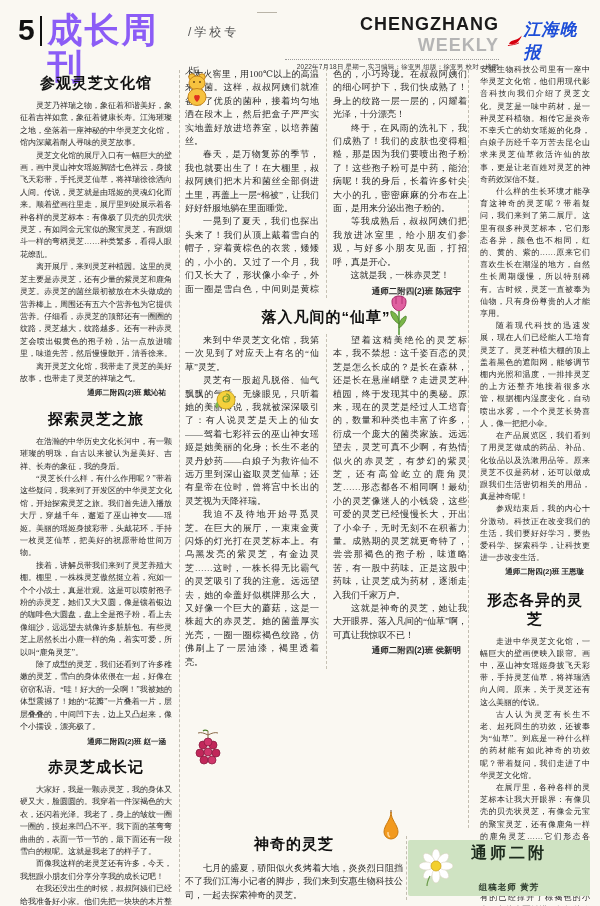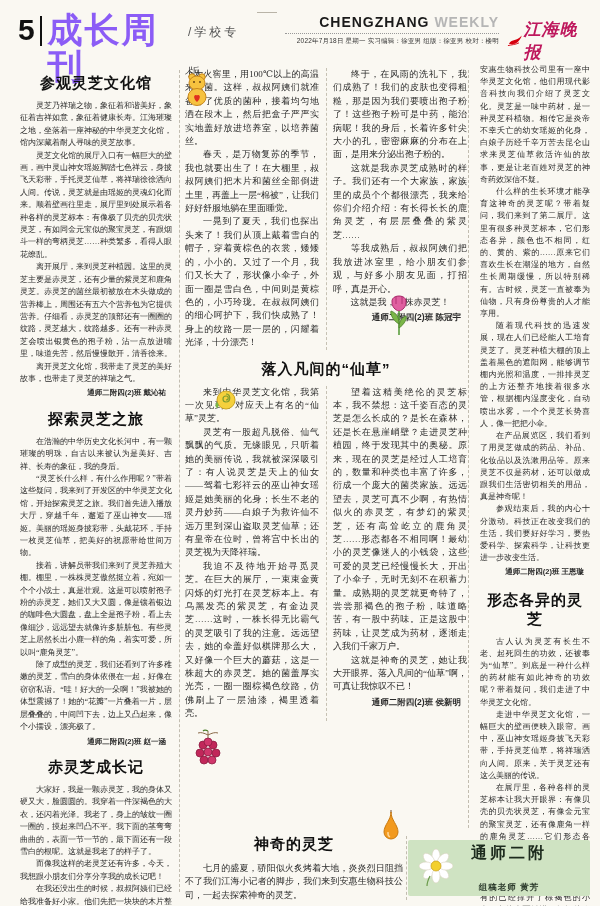--- a/index.html
+++ b/index.html
@@ -9,27 +9,27 @@
   
   header{position:absolute;top:12px;left:18px;right:10px;height:48px;display:flex;align-items:flex-start;}
   .pagenum{font-family:"Liberation Sans",sans-serif;font-size:30px;font-weight:800;color:#111;line-height:36px;}
   .mastbar{width:2px;height:30px;background:#111;margin:4px 6px 0 5px;}
   .mast-cn{font-family:"Liberation Sans",sans-serif;font-size:35px;font-weight:800;color:#8b5cf6;
            letter-spacing:2px;line-height:36px;}
   .mast-sub{font-family:"Liberation Sans",sans-serif;font-size:12px;color:#555;letter-spacing:3px;
             line-height:40px;margin-left:4px;}
   .mast-rule{flex:1;border-bottom:1px solid #b9b4a8;margin:0 8px 14px 8px;min-width:20px;}
   .mast-mid{width:232px;text-align:right;padding-top:2px;}
-  .mast-en{font-family:"Liberation Sans",sans-serif;font-size:14px;font-weight:800;color:#1a1a1a;letter-spacing:1px;}
+  .mast-en{font-family:"Liberation Sans",sans-serif;font-size:18px;font-weight:800;color:#1a1a1a;letter-spacing:1px;}
   .mast-en .gray{color:#b5b5b5;font-weight:800;}
   .dateline{font-family:"Liberation Sans",sans-serif;font-size:6.5px;color:#333;margin-top:3px;
             border-top:1px dotted #999;padding-top:3px;letter-spacing:.2px;white-space:nowrap;}
   .mast-right{display:flex;align-items:center;margin-left:8px;padding-top:6px;}
   .paper-name{font-family:"Liberation Serif",serif;font-style:italic;font-weight:bold;font-size:17px;
-              color:#be185d;letter-spacing:1px;margin-left:0;}
+              color:#1d4ed8;letter-spacing:1px;margin-left:0;}
   
   .content{position:absolute;top:64px;left:20px;right:10px;bottom:0;display:flex;}
   .col1{width:152px;overflow:hidden;}
   .mid{width:282px;margin-left:13px;display:flex;flex-direction:column;overflow:hidden;}
   .mid-flow{flex:1;overflow:hidden;}
   .col4{flex:1;margin-left:13px;display:flex;flex-direction:column;overflow:hidden;padding-bottom:78px;}
   h2{font-family:"Liberation Sans",sans-serif;font-size:15px;font-weight:800;text-align:center;
      color:#111;letter-spacing:1px;margin:10px 0 7px 0;}
   p{margin:0;text-indent:2em;text-align:justify;}
   .col1 p{font-size:8px;line-height:12.4px;}
@@ -117,21 +117,20 @@
       </article>
     </div>
 
     <div class="mid">
       <div class="mid-flow">
         <div class="twocol" style="margin-top:4px;">
           <p style="text-indent:0;">个大火窖里，用100℃以上的高温来杀菌。这样，叔叔阿姨们就准备好了优质的菌种，接着均匀地洒在段木上，然后把盒子严严实实地盖好放进培养室，以培养菌丝。</p>
           <p>春天，是万物复苏的季节，我也就要出生了！在大棚里，叔叔阿姨们把木片和菌丝全部倒进土里，再盖上一层“棉被”，让我们好好舒服地躺在里面睡觉。</p>
           <p>一晃到了夏天，我们也探出头来了！我们从顶上戴着雪白的帽子，穿着黄棕色的衣裳，矮矮的，小小的。又过了一个月，我们又长大了，形状像小伞子，外面一圈是雪白色，中间则是黄棕色的，小巧玲珑。在叔叔阿姨们的细心呵护下，我们快成熟了！身上的纹路一层一层的，闪耀着光泽，十分漂亮！</p>
           <p>终于，在风雨的洗礼下，我们成熟了！我们的皮肤也变得粗糙，那是因为我们要喷出孢子粉了！这些孢子粉可是中药，能治病呢！我的身后，长着许多针尖大小的孔，密密麻麻的分布在上面，是用来分泌出孢子粉的。</p>
-          <p>这就是我赤灵芝成熟时的样子。我们还有一个大家族，家族里的成员个个都很漂亮，我来给你们介绍介绍：有长得长长的鹿角灵芝，有层层叠叠的紫灵芝……</p>
           <p>等我成熟后，叔叔阿姨们把我放进冰室里，给小朋友们参观，与好多小朋友见面，打招呼，真是开心。</p>
           <p style="text-align:center;text-indent:0;">这就是我，一株赤灵芝！</p>
           <p class="byline">通师二附四(2)班 陈冠宇</p>
         </div>
         <article>
           <h2>落入凡间的“仙草”</h2>
           <div class="twocol">
             <p>来到中华灵芝文化馆，我第一次见到了对应天上有名的“仙草”灵芝。</p>
             <p>灵芝有一股超凡脱俗、仙气飘飘的气质。无缘眼见，只听着她的美丽传说，我就被深深吸引了：有人说灵芝是天上的仙女——驾着七彩祥云的巫山神女瑶姬是她美丽的化身；长生不老的灵丹妙药——白娘子为救许仙不远万里到深山盗取灵芝仙草；还有皇帝在位时，曾将宫中长出的灵芝视为天降祥瑞。</p>
             <p>我迫不及待地开始寻觅灵芝。在巨大的展厅，一束束金黄闪烁的灯光打在灵芝标本上。有乌黑发亮的紫灵芝，有金边灵芝……这时，一株长得无比霸气的灵芝吸引了我的注意。远远望去，她的伞盖好似棋牌那么大，又好像一个巨大的蘑菇，这是一株超大的赤灵芝。她的菌盖厚实光亮，一圈一圈棕褐色纹路，仿佛刷上了一层油漆，褐里透着亮。</p>
@@ -151,22 +150,22 @@
       <div style="margin-top:0;">
         <p style="text-indent:0;">安惠生物科技公司里有一座中华灵芝文化馆，他们用现代影音科技向我们介绍了灵芝文化。灵芝是一味中药材，是一种灵芝科植物。相传它是炎帝不幸夭亡的幼女瑶姬的化身，白娘子历经千辛万苦去昆仑山求来灵芝仙草救活许仙的故事，更是让老百姓对灵芝的神奇药效深信不疑。</p>
         <p>什么样的生长环境才能孕育这神奇的灵芝呢？带着疑问，我们来到了第二展厅。这里有很多种灵芝标本，它们形态各异，颜色也不相同，红的、黄的、紫的……原来它们喜欢生长在潮湿的地方，自然生长周期缓慢，所以特别稀有。古时候，灵芝一直被奉为仙物，只有身份尊贵的人才能享用。</p>
         <p>随着现代科技的迅速发展，现在人们已经能人工培育灵芝了。灵芝种植大棚的顶上盖着黑色的遮阳网，能够调节棚内光照和温度，一排排灵芝的上方还整齐地接着很多水管，根据棚内湿度变化，自动喷出水雾，一个个灵芝长势喜人，像一把把小伞。</p>
         <p>在产品展览区，我们看到了用灵芝做成的药品、补品、化妆品以及洗漱用品等。原来灵芝不仅是药材，还可以做成跟我们生活密切相关的用品，真是神奇呢！</p>
         <p>参观结束后，我的内心十分激动。科技正在改变我们的生活，我们要好好学习，要热爱科学、探索科学，让科技更进一步改变生活。</p>
         <p class="byline">通师二附四(2)班 王恩璇</p>
       </div>
       <article>
         <h2>形态各异的灵芝</h2>
+        <p>走进中华灵芝文化馆，一幅巨大的壁画便映入眼帘。画中，巫山神女瑶姬身披飞天彩带，手持灵芝仙草，将祥瑞洒向人间。原来，关于灵芝还有这么美丽的传说。</p>
         <p>古人认为灵芝有长生不老、起死回生的功效，还被奉为“仙草”。到底是一种什么样的药材能有如此神奇的功效呢？带着疑问，我们走进了中华灵芝文化馆。</p>
-        <p>走进中华灵芝文化馆，一幅巨大的壁画便映入眼帘。画中，巫山神女瑶姬身披飞天彩带，手持灵芝仙草，将祥瑞洒向人间。原来，关于灵芝还有这么美丽的传说。</p>
         <p>在展厅里，各种各样的灵芝标本让我大开眼界：有像贝壳的贝壳状灵芝，有像金元宝的聚宝灵芝，还有像鹿角一样的鹿角灵芝……它们形态各异，让人目不暇接。</p>
         <p>最吸引我的是灵芝种植大棚。棚里的灵芝一株株、一朵朵，有的才刚刚探出小脑袋，有的已经撑开了棕褐色的小伞，有的表面铺满了细细的孢子粉。原来，孢子粉是灵芝的种子，也是最有营养价值的部分。</p>
 
       </article>
     </div>
   </div>
 
   <div class="vdiv" id="div-a"></div>
   <div class="vdiv" id="div-b"></div>
   <div class="vdiv" id="div-c"></div>

